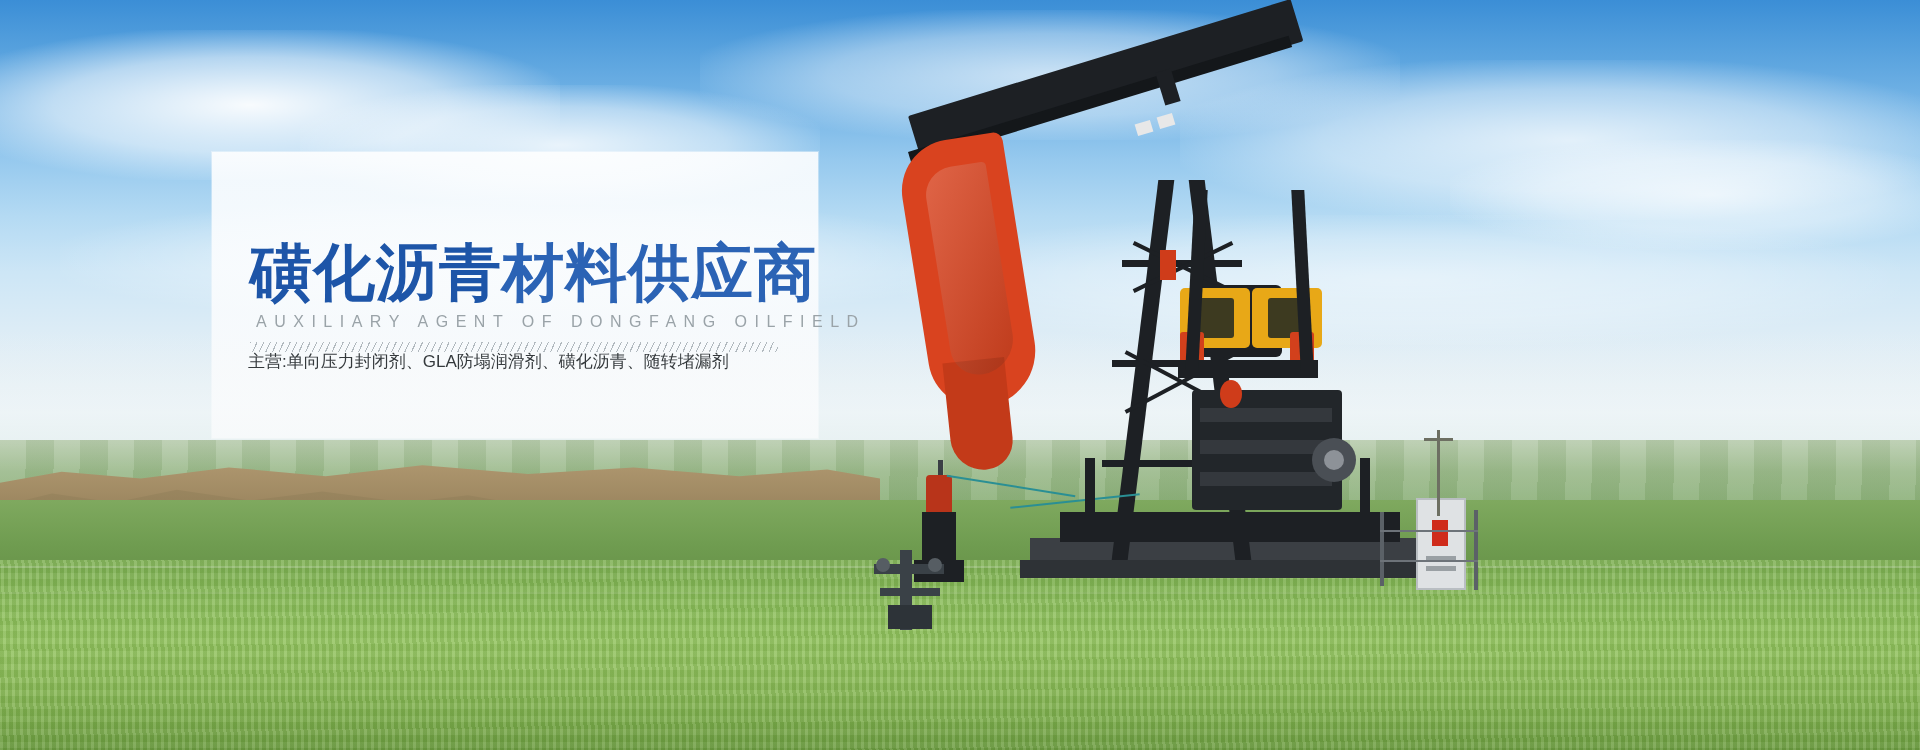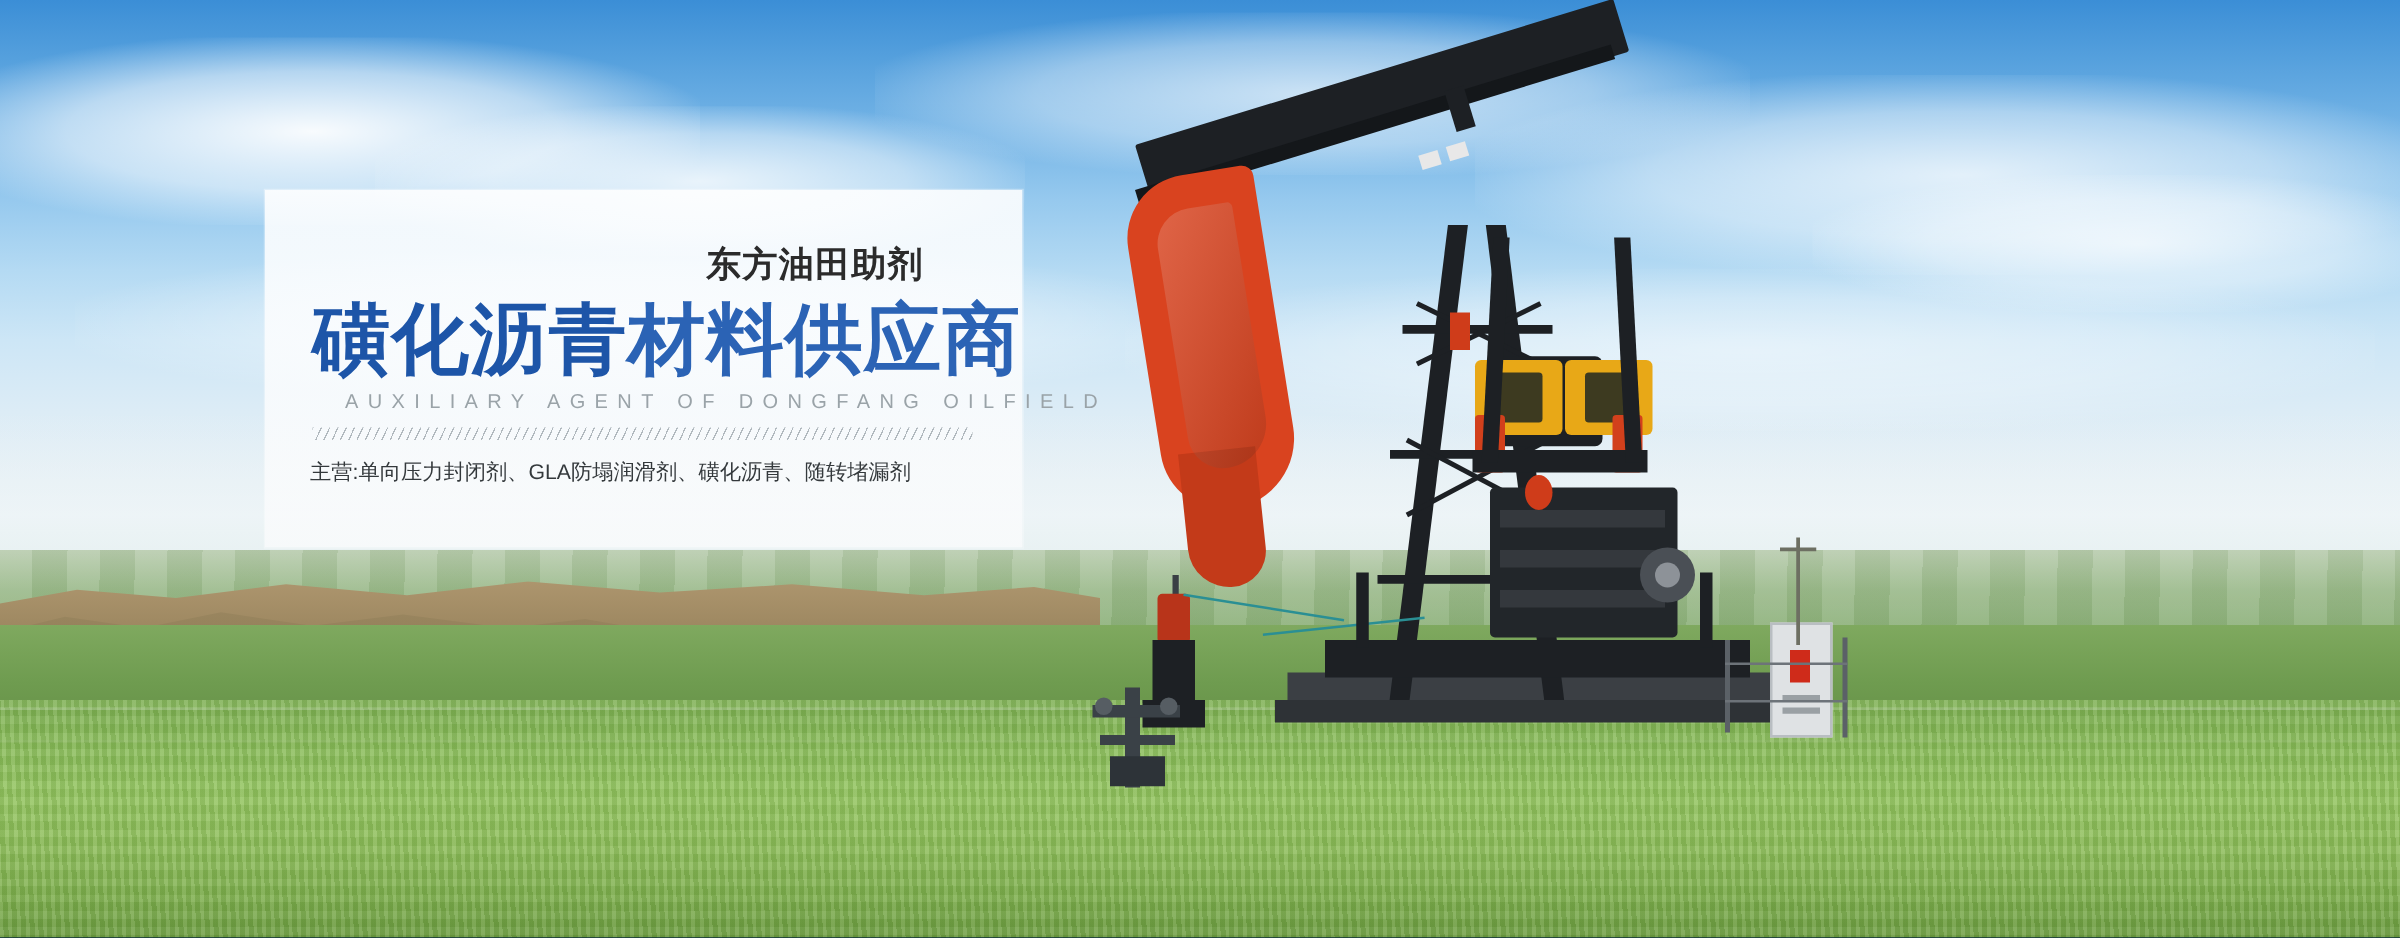--- a/index.html
+++ b/index.html
@@ -126,30 +126,29 @@
     font-size:62px; font-weight:bold; color:#1d55a8; letter-spacing:1px;
   }
   .hl-b {
     font-size:62px; font-weight:bold; color:#2b63b5; letter-spacing:1px;
   }
 
   .subeng {
     position:absolute; left:256px; top:313px;
     font-size:16px; color:#9aa3a8; letter-spacing:7.5px; font-weight:normal;
     white-space:nowrap;
-    margin-left:20px;
   }
 
   .hatch {
     position:absolute; left:250px; top:342px; width:528px; height:10px;
     background:repeating-linear-gradient(115deg, rgba(120,132,140,.55) 0 1px, rgba(255,255,255,0) 1px 6px);
   }
 
   .desc {
-    position:absolute; left:248px; top:362px;
+    position:absolute; left:248px; top:346px;
     font-size:17px; color:#34393c; line-height:32px; white-space:nowrap;
   }
   .desc div { }
 </style>
 </head>
 <body>
 
 <div class="stage">
 
   <div class="sky"></div>
@@ -247,21 +246,20 @@
     <div class="pc" style="left:520px; top:470px; width:98px; height:2px; background:#6d7379;"></div>
     <div class="pc" style="left:520px; top:500px; width:98px; height:2px; background:#6d7379;"></div>
   </div>
 
   <div style="position:absolute; left:1437px; top:430px; width:3px; height:86px; background:#6d6f62;"></div>
   <div style="position:absolute; left:1424px; top:438px; width:29px; height:3px; background:#6d6f62;"></div>
 
   <div class="panel"></div>
 
 
-  <div class="brand">东方油田助剂</div>
 
   <div class="headline">
     <span class="hl-a">磺化沥青</span><span class="hl-b">材料供应商</span>
   </div>
 
   <div class="subeng">AUXILIARY AGENT OF DONGFANG OILFIELD</div>
 
   <div class="hatch"></div>
 
   <div class="desc">

